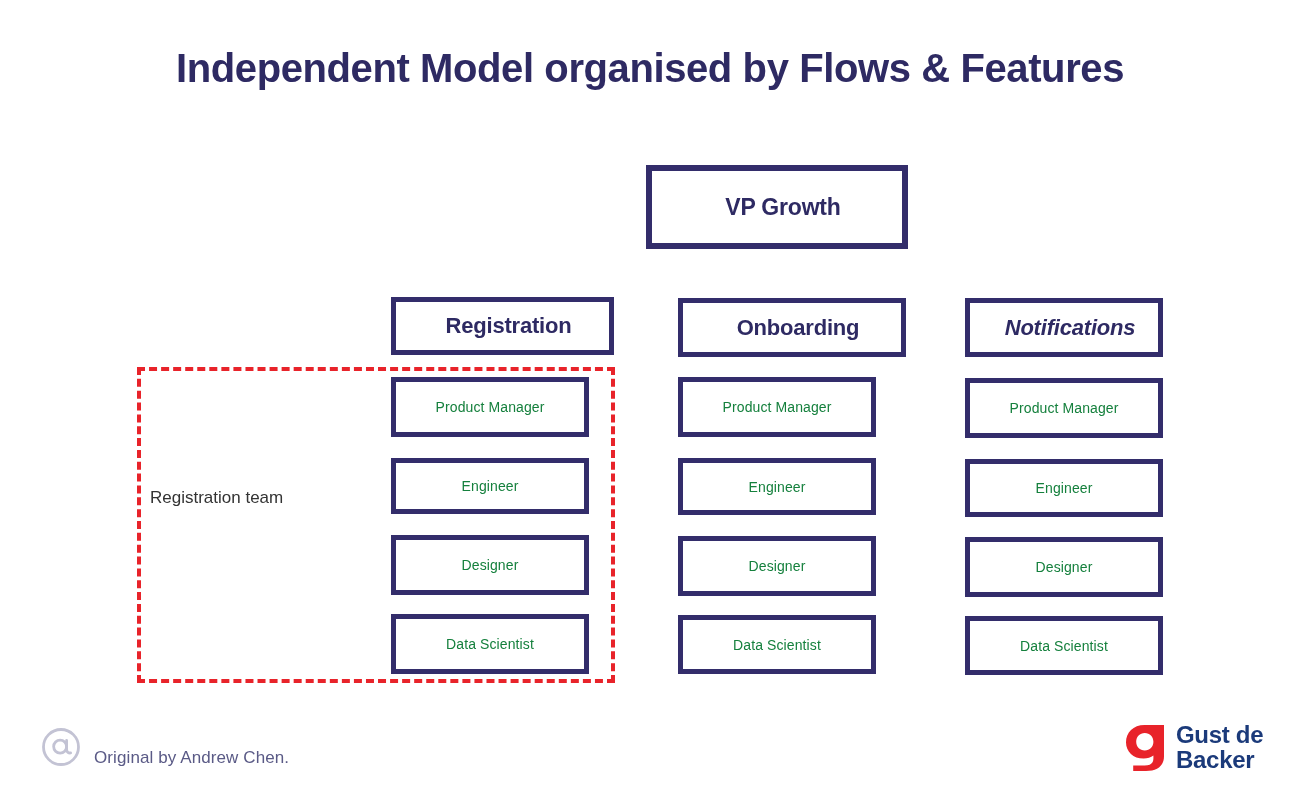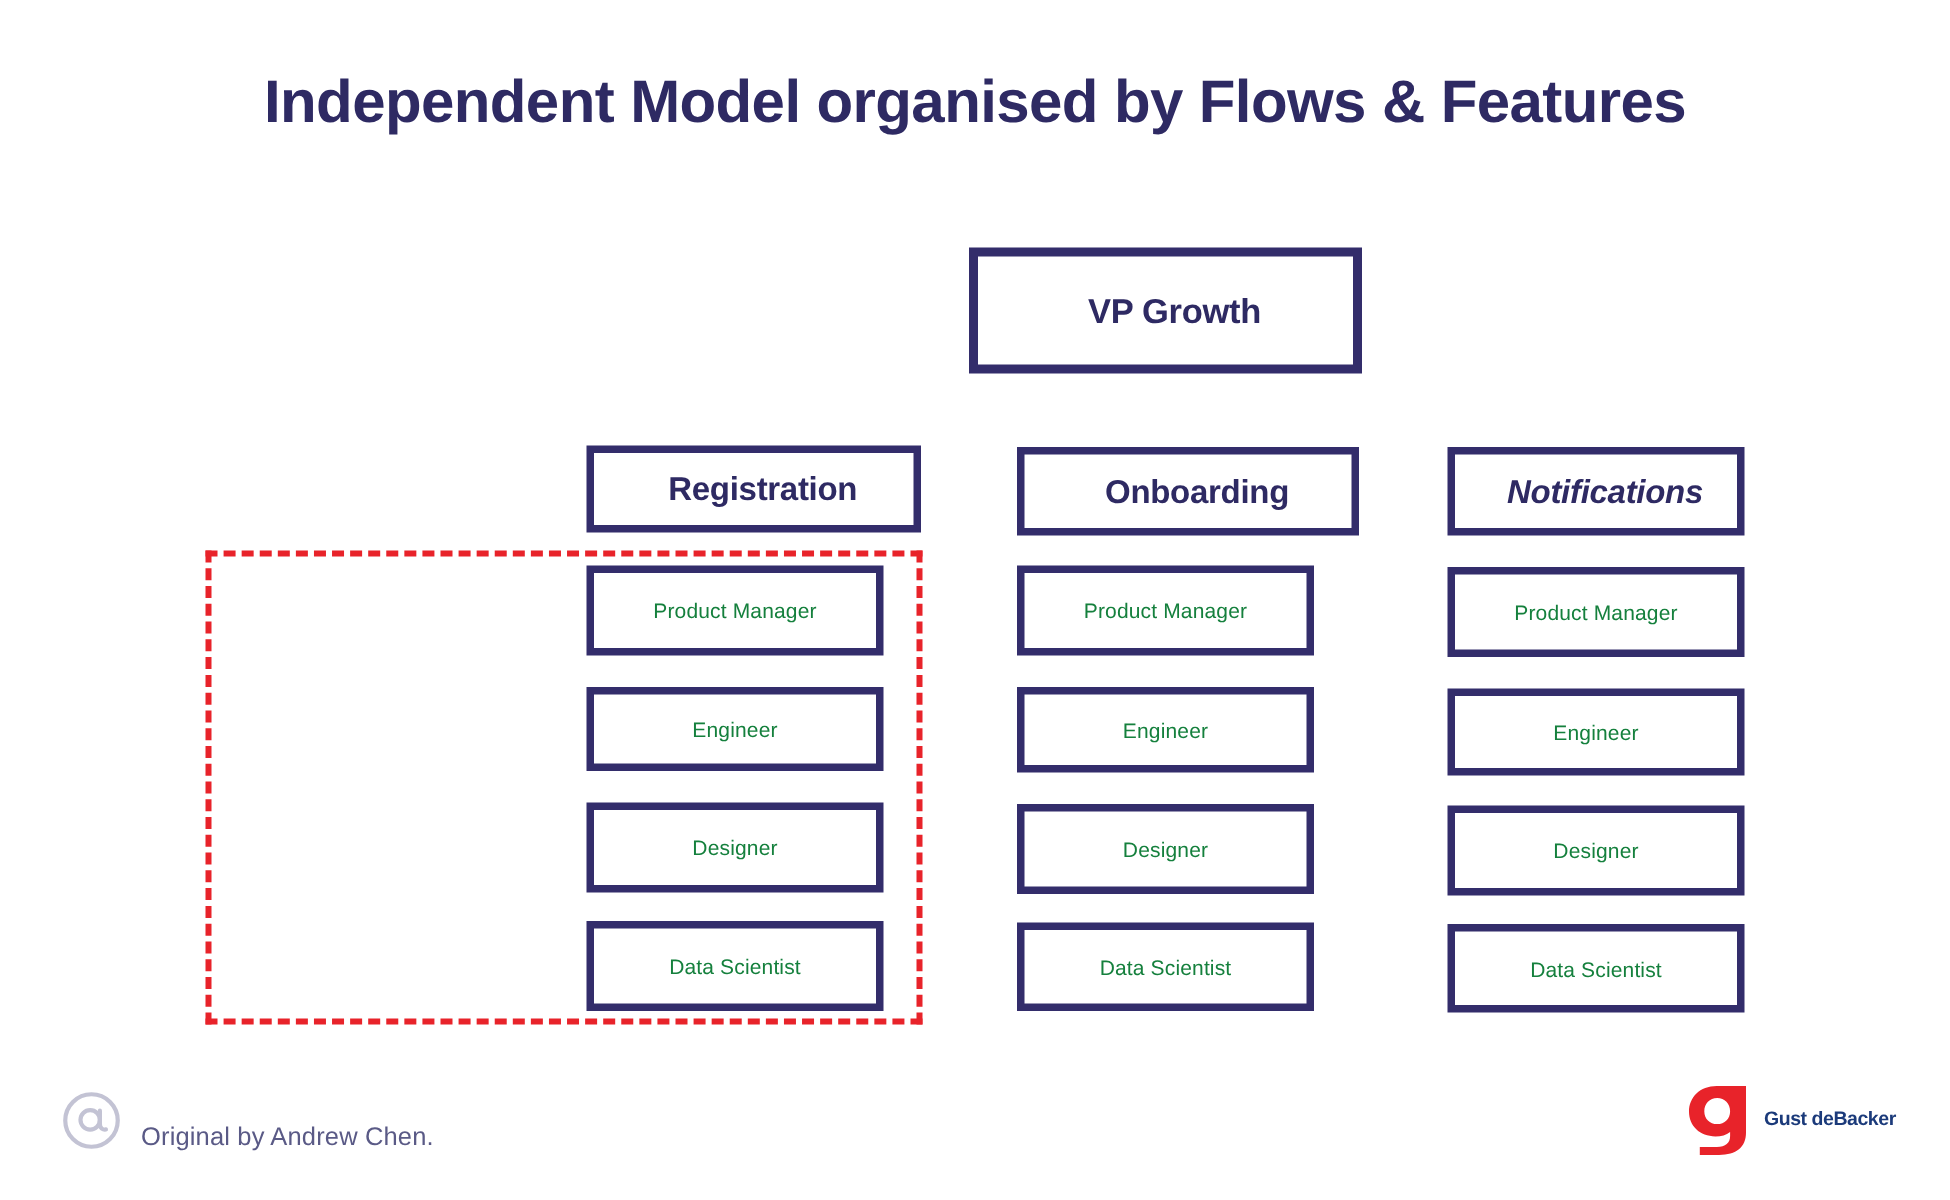--- a/index.html
+++ b/index.html
@@ -156,37 +156,38 @@
     gap: 8px;
   }
   #brand-logo .mark {
     width: 44px;
     height: 48px;
     flex: 0 0 auto;
     display: block;
   }
   #brand-logo .wordmark {
     display: flex;
-    flex-direction: row;
+    flex-direction: column;
     justify-content: center;
     font-weight: bold;
-    font-size: 13px;
+    font-size: 24px;
     line-height: 1.05;
     color: #1b3a7a;
     letter-spacing: -0.3px;
   }
 </style>
 </head>
 <body>
 
 <div class="slide-title">Independent Model organised by Flows &amp; Features</div>
 
 <div id="growth-team-outline"></div>
 
 <div id="growth-team-caption">
+  <span class="gt-sub">Registration team</span>
 </div>
 
 <div class="node head" id="vp-growth">VP Growth</div>
 
 <div class="node head" id="head-registration">Registration</div>
 <div class="node role" id="c1-pm">Product Manager</div>
 <div class="node role" id="c1-eng">Engineer</div>
 <div class="node role" id="c1-des">Designer</div>
 <div class="node role" id="c1-ds">Data Scientist</div>
 

